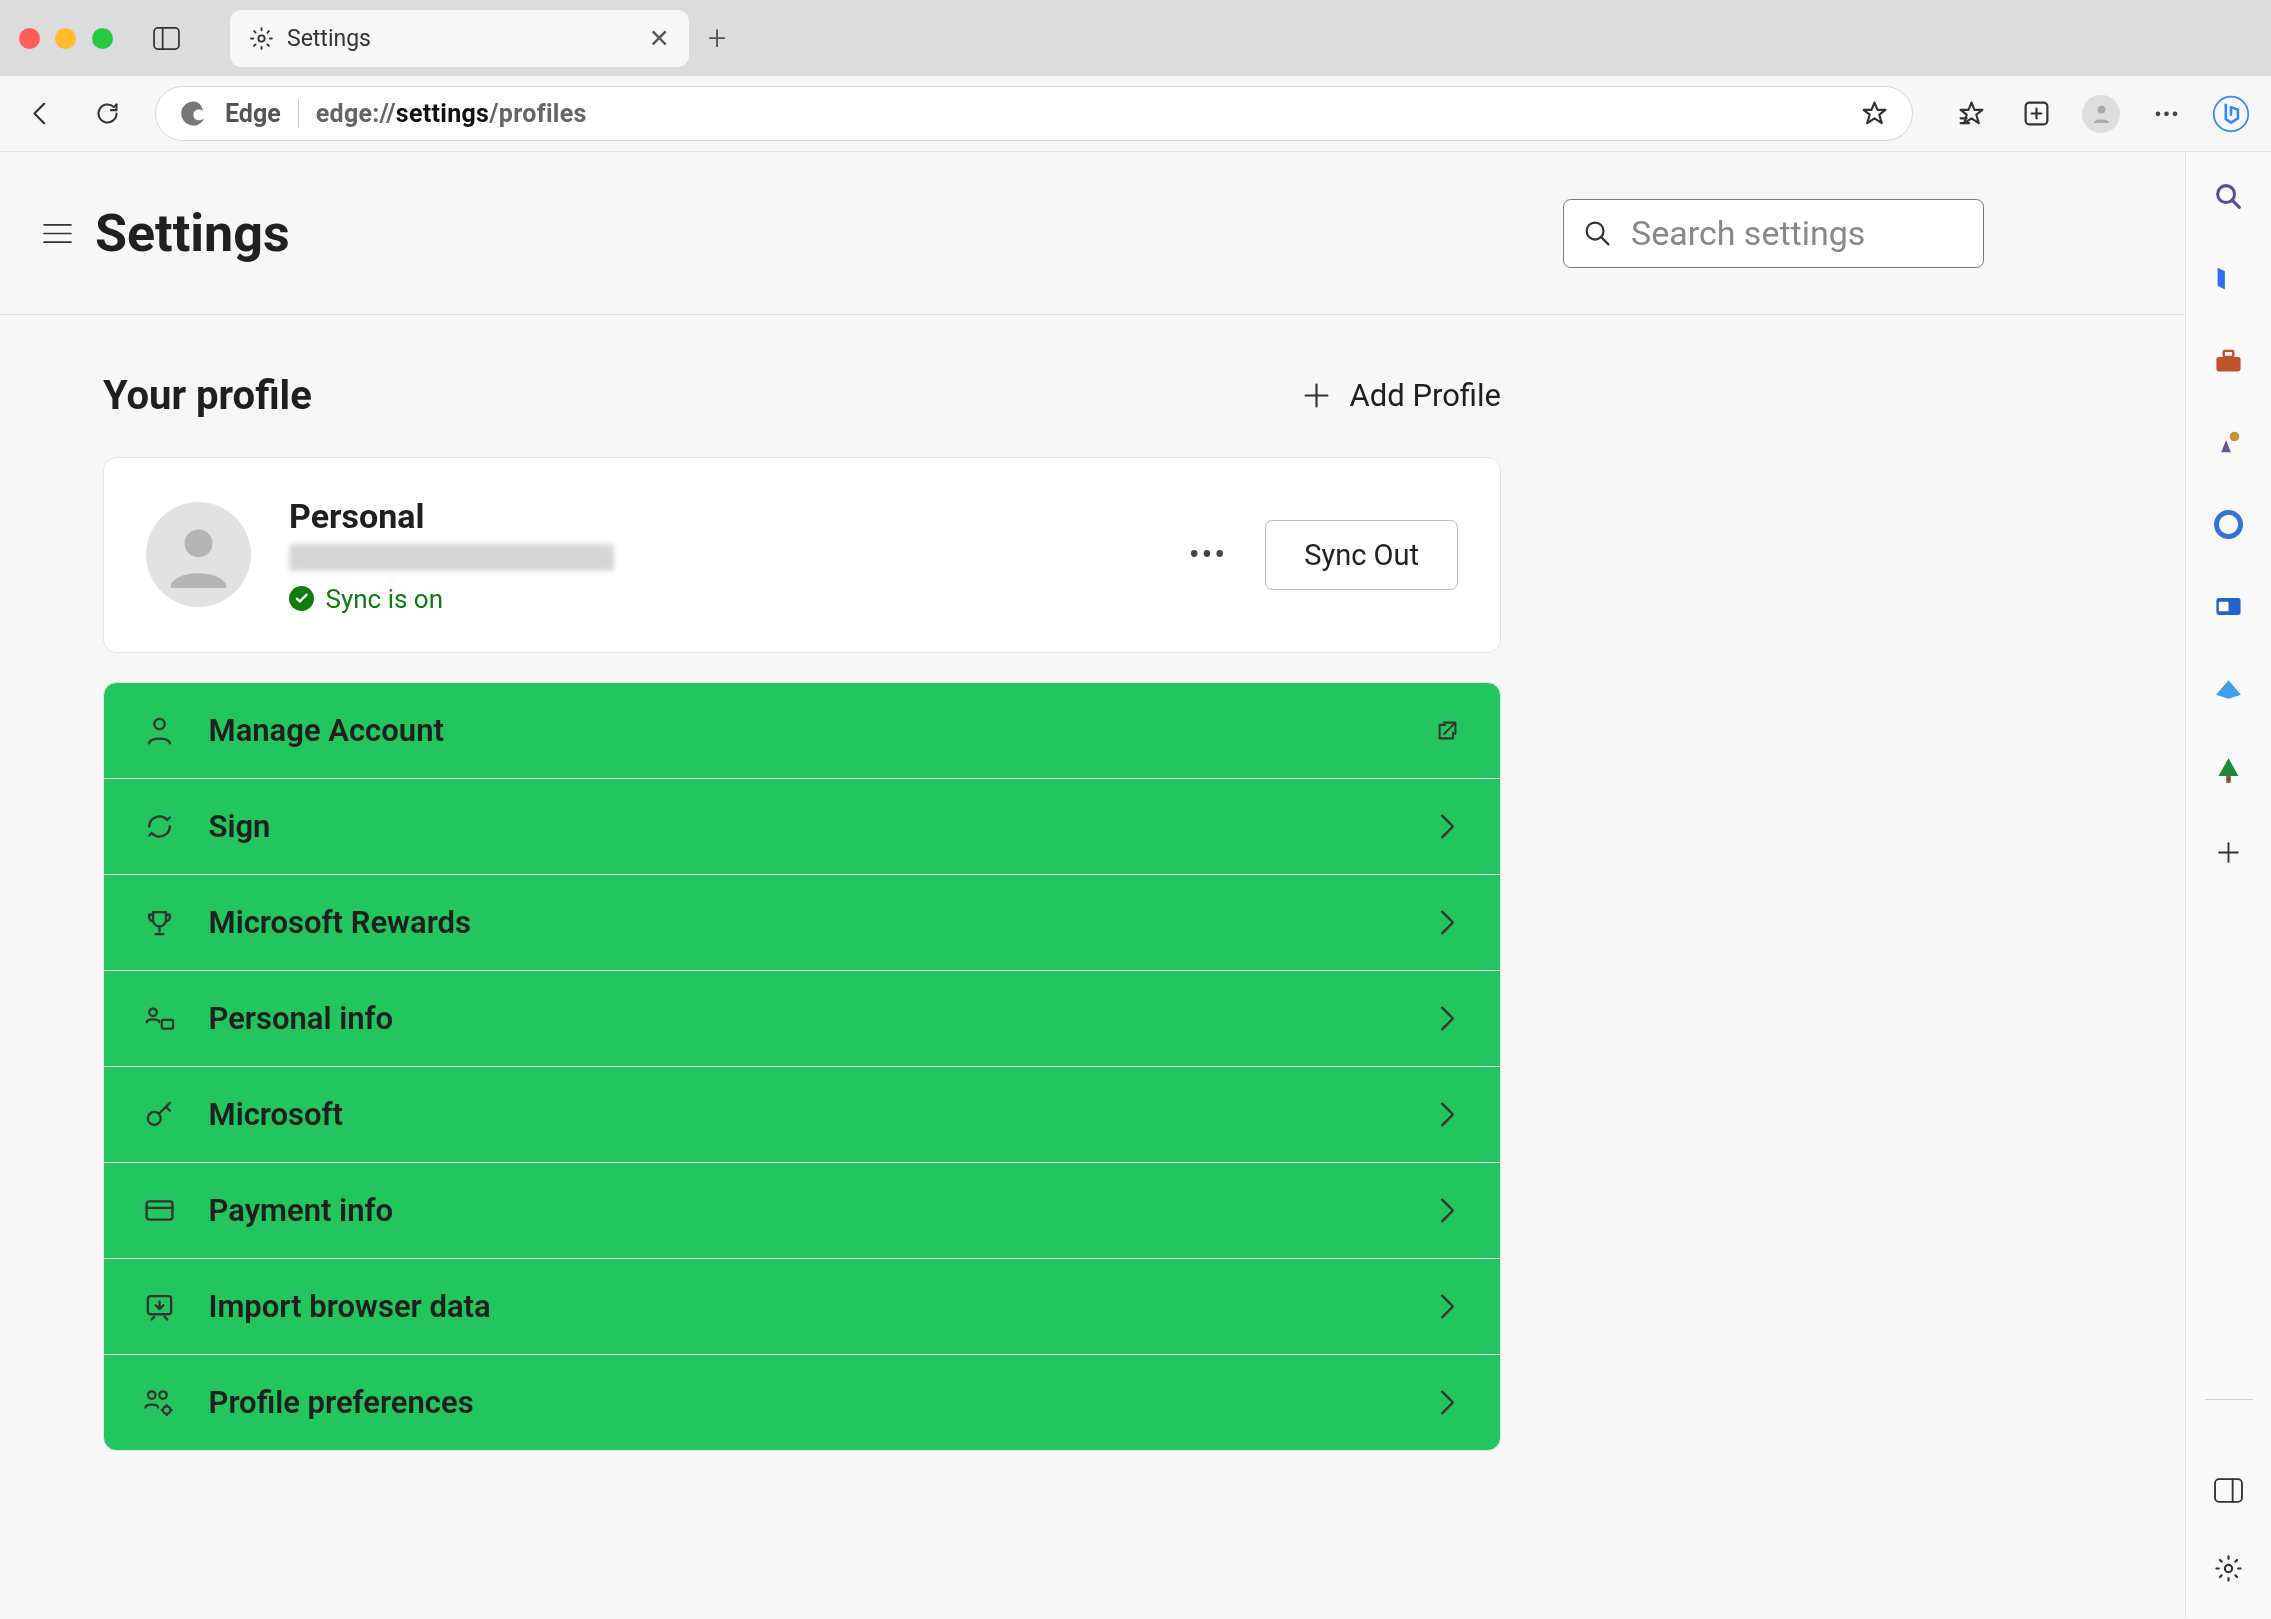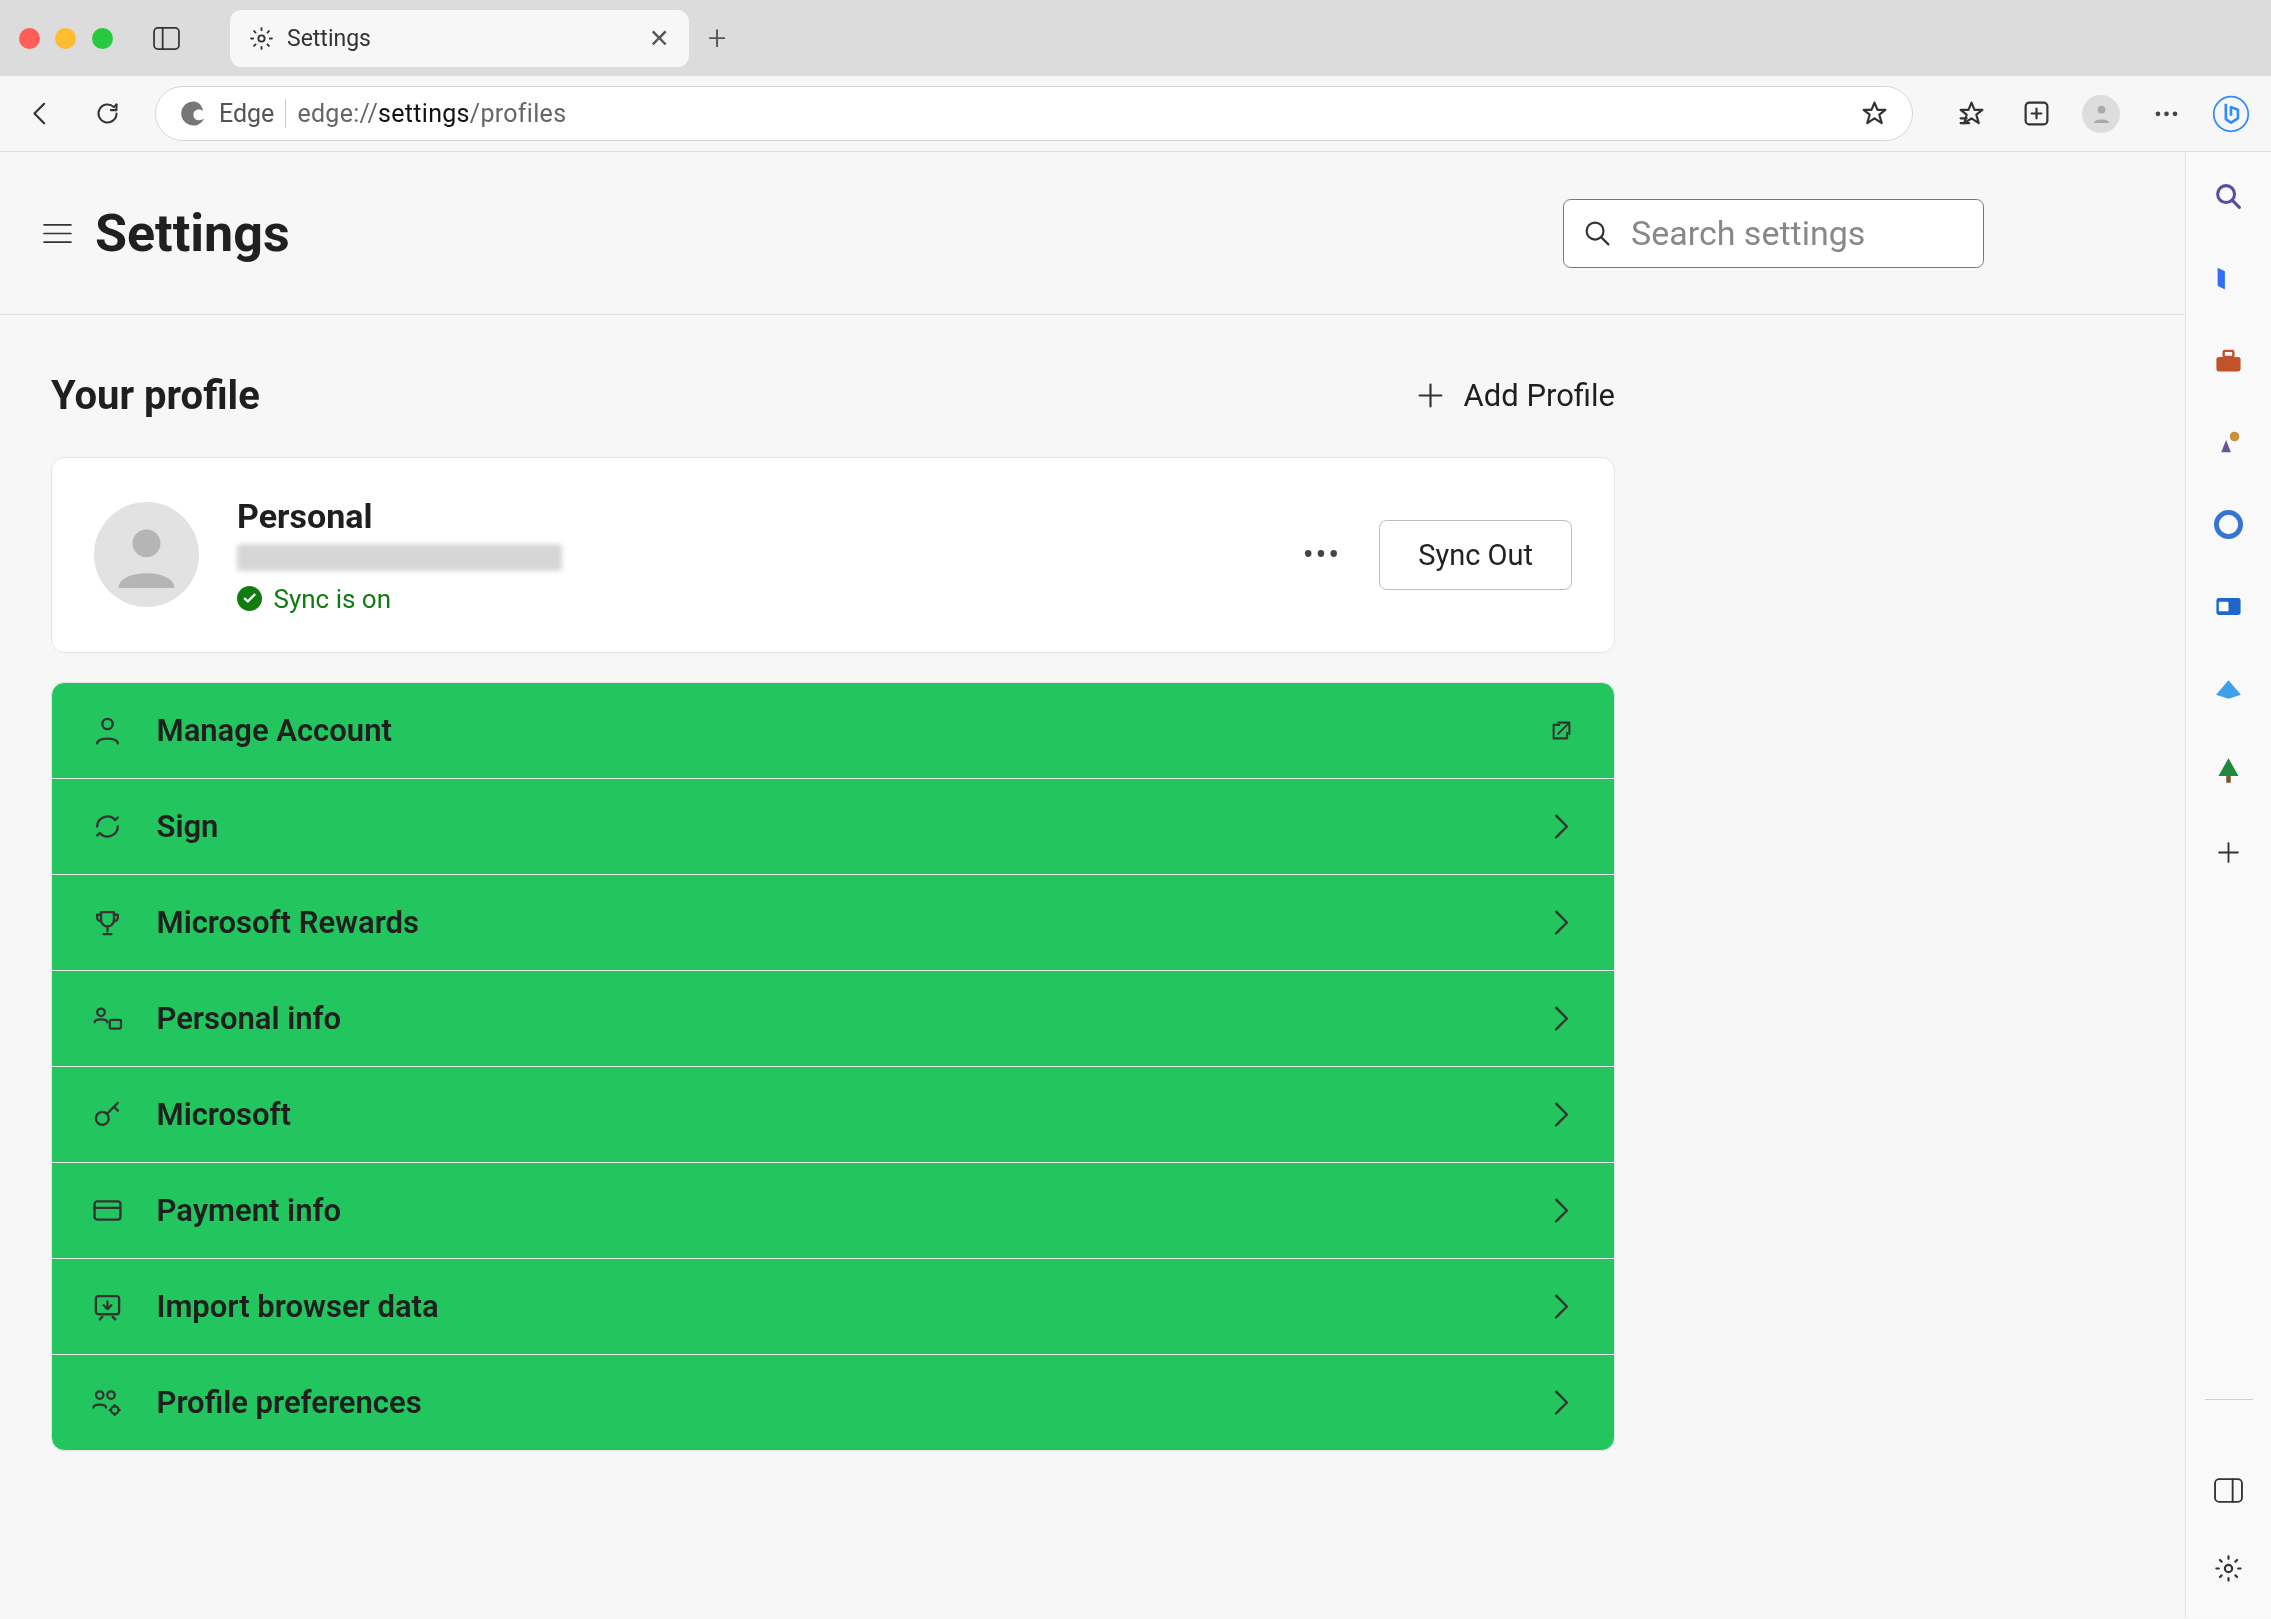--- a/index.html
+++ b/index.html
@@ -15,21 +15,21 @@
   .win-icon { width: 31px; height: 31px; margin-right: 48px; display:flex; align-items:center; justify-content:center; }
   .tab { background: #f7f7f7; border-radius: 11.5px; height: 57px; display: flex; align-items: center; padding: 0 19px; gap: 13.4px; width: 459px; }
   .tab-title { font-size: 23px; color: #333; }
   .tab-close { color: #555; font-size: 25px; margin-left: auto; }
   .newtab { width: 57px; display:flex; justify-content:center; }
   .plus { font-size: 32.5px; color: #555; font-weight: 300; }
 
   
   .toolbar { height: 76px; background: #f7f7f7; display: flex; align-items: center; padding: 0 21px; gap: 29px; border-bottom: 1px solid #e0e0e0; }
   .nav-btn { width: 38px; height: 38px; display:flex; align-items:center; justify-content:center; color:#333; }
-  .urlbar { flex: 1; height: 55px; background: #fff; border: 1px solid #d6d6d6; border-radius: 28px; display: flex; align-items: center; padding: 0 23px; gap: 11px; }
+  .urlbar { flex: 1; height: 55px; background: #fff; border: 1px solid #d6d6d6; border-radius: 28px; display: flex; align-items: center; padding: 0 23px; gap: 17px; font-weight: bold; }
   .urlbar .edge-label { font-size: 25px; color: #555; }
   .urlbar .divider { width:1px; height:29px; background:#ccc; }
   .url-text { font-size: 25px; color: #666; letter-spacing: 0.3px; }
   .url-text .bold1 { color:#111; }
   .urlbar-right { margin-left:auto; display:flex; gap:9.6px; }
   .tool-icons { display:flex; align-items:center; gap: 27px; margin-left: 9.6px; }
   .tool-icons > div { width:38px; height:38px; display:flex; align-items:center; justify-content:center; }
   .avatar-small { width:36px; height:36px; border-radius:50%; background:#ddd; display:flex; align-items:center; justify-content:center; }
   
   
@@ -43,21 +43,21 @@
   
   .settings-header { height: 163px; border-bottom: 1px solid #e0e0e0; display:flex; align-items:center; padding: 0 38px; background:#f7f7f7; }
   .ham { width:38px; height:38px; display:flex; align-items:center; justify-content:center; margin-right: 19px; }
   .settings-title { font-size: 52px; font-weight: 700; color:#202020; }
   .search-box { margin-left:auto; margin-right: 163px; width: 421px; height: 69px; border: 1.9px solid #787878; border-radius: 7.6px; display:flex; align-items:center; padding: 0 19px; gap: 19px; background:#fff; }
   .search-box input { border:none; outline:none; font-size: 34px; color:#555; flex:1; background:transparent; }
   .search-box input::placeholder { color:#888; }
 
   
   .main-scroll { flex:1; overflow-y:auto; }
-  .main-inner { width: 1564px; margin: 0 0 0 51px; padding: 57px 0; }
+  .main-inner { width: 1398px; margin: 0 0 0 103px; padding: 57px 0; }
   .section-head { display:flex; align-items:center; margin-bottom: 38px; }
   .section-title { font-size: 40px; font-weight: 700; color:#1f1f1f; }
   .add-profile { margin-left:auto; display:flex; align-items:center; gap:19px; font-size: 31px; color:#1f1f1f; }
   
   .profile-card { background:#fff; border:1px solid #e4e4e4; border-radius: 13.4px; padding: 38px 42px; display:flex; align-items:center; gap: 38px; margin-bottom: 29px; }
   .avatar-big { width: 105px; height:105px; border-radius:50%; background:#e2e2e2; display:flex; align-items:center; justify-content:center; }
   .profile-info { display:flex; flex-direction:column; gap:7.6px; }
   .profile-name { font-size: 34px; font-weight:700; color:#1f1f1f; }
   .profile-email { width: 325px; height: 27px; background: #d6d6d6; border-radius:3.8px; filter: blur(2.9px); }
   .sync-row { display:flex; align-items:center; gap:11.5px; margin-top:5.7px; }

